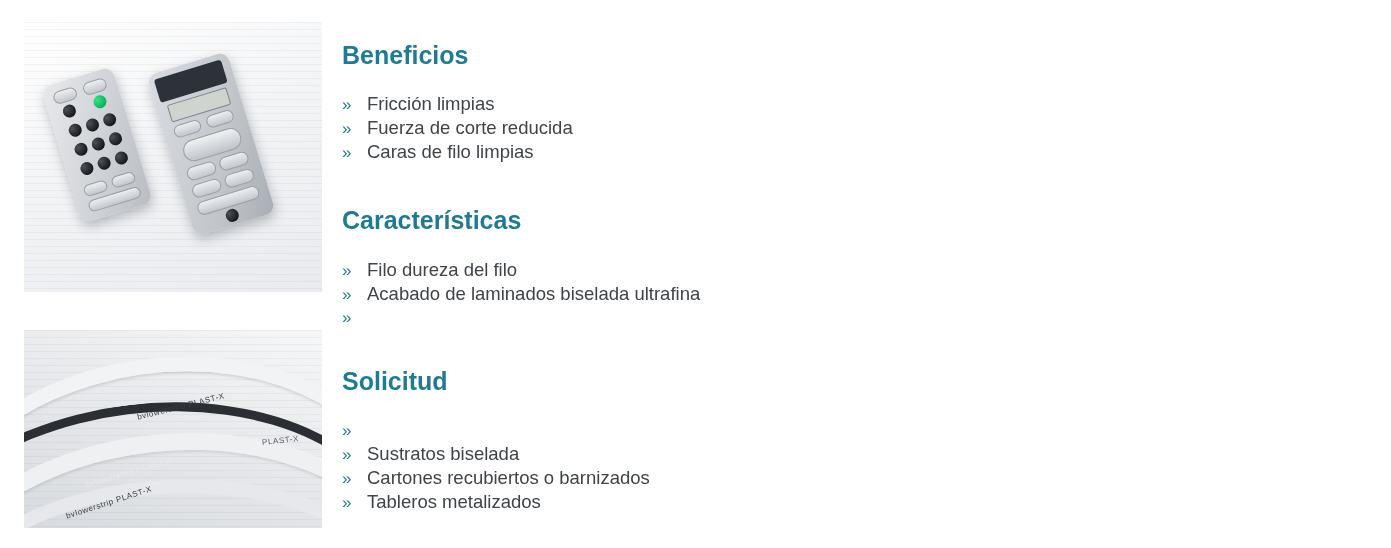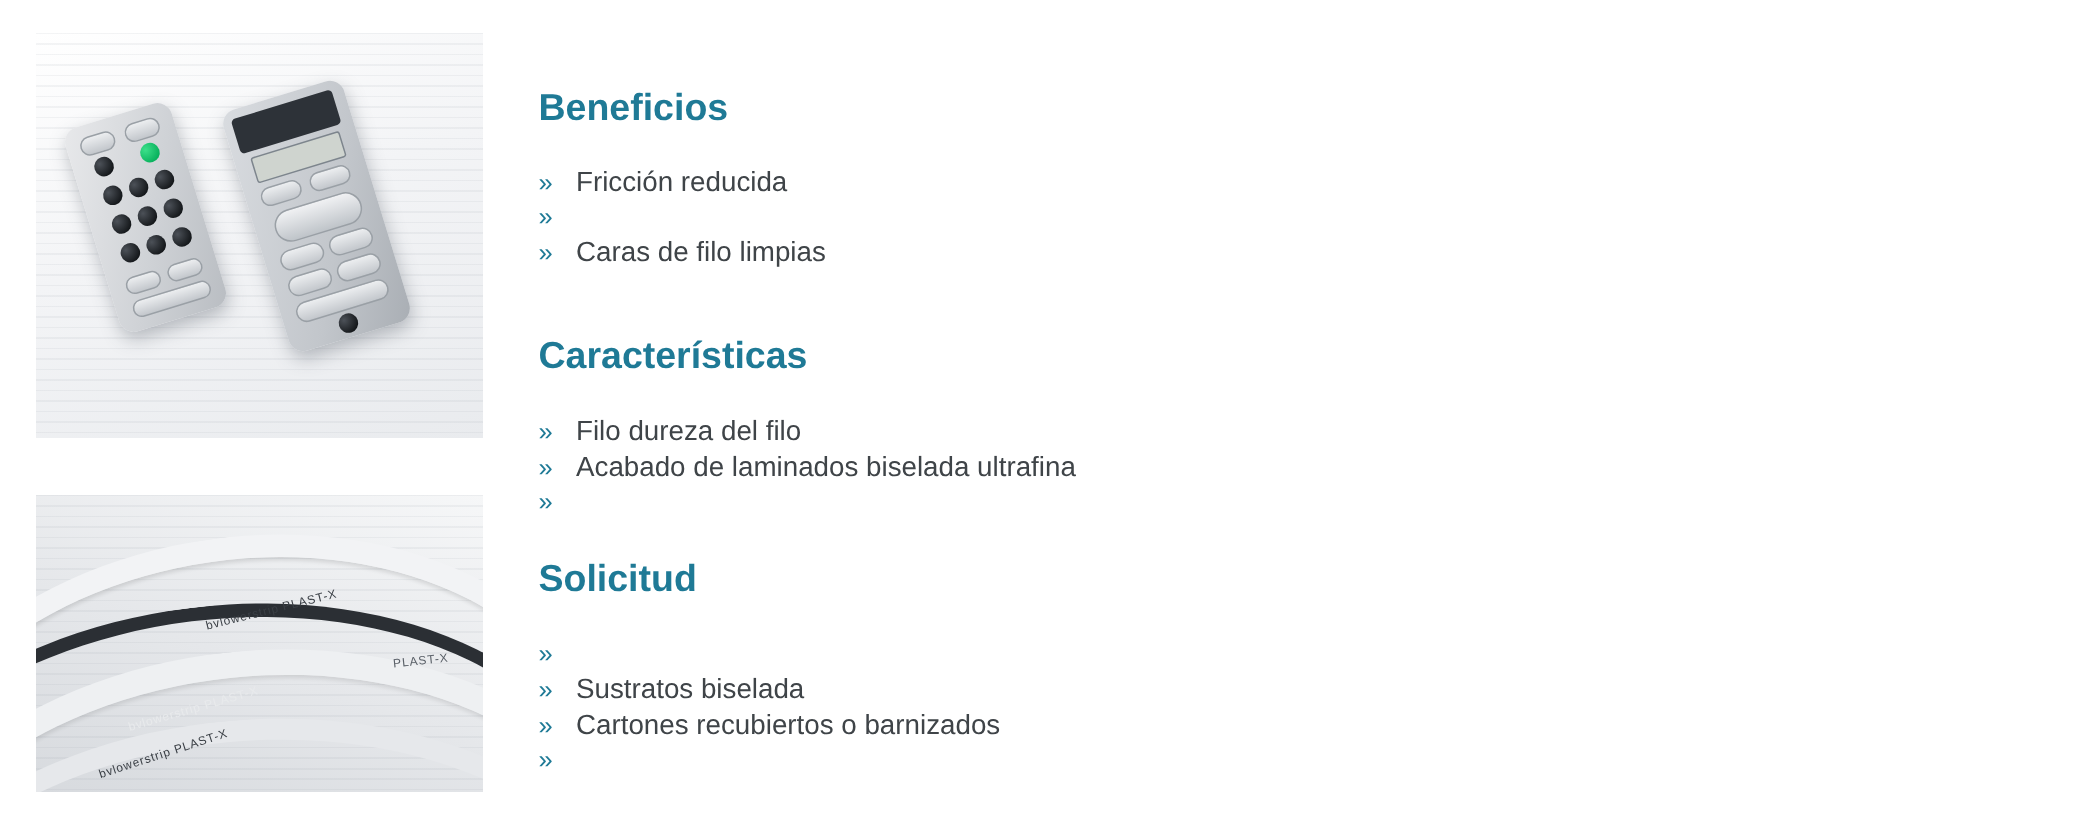--- a/index.html
+++ b/index.html
@@ -192,21 +192,21 @@
   .band-label.l4 { left: 40px;  top: 168px; transform: rotate(-18deg); }
 
   
   .content {
     position: absolute;
     left: 342px;
     top: 0;
     width: 1020px;
   }
 
-  .section { margin: 17px; }
+  .section { margin: 0; }
 
   .section-title {
     color: #1f7a96;
     font-size: 25px;
     font-weight: bold;
     line-height: 1.1;
     margin: 0;
     padding: 0;
   }
 
@@ -235,21 +235,21 @@
 
   .bullet-text {
     color: #3f4448;
   }
 
   
   #sec-benefits      { position: absolute; top: 42px;  left: 0; }
   #sec-benefits .bullet-list { margin-top: 22px; }
   #sec-features      { position: absolute; top: 207px; left: 0; }
   #sec-features .bullet-list { margin-top: 23px; }
-  #sec-application   { position: absolute; top: 356px; left: 0; }
+  #sec-application   { position: absolute; top: 368px; left: 0; }
   #sec-application .bullet-list { margin-top: 23px; }
 </style>
 </head>
 <body>
 
 <div class="page">
 
   <div class="media-col">
 
     <div class="photo photo-top">
@@ -302,24 +302,25 @@
     </div>
   </div>
 
   <div class="content">
 
     <div class="section" id="sec-benefits">
       <h2 class="section-title">Beneficios</h2>
       <ul class="bullet-list">
         <li class="bullet-item">
           <span class="bullet-mark">»</span>
-          <span class="bullet-text">Fricción reducida</span>
-        </li>
-        <li class="bullet-item">
-          <span class="bullet-mark">»</span>
+          <span class="bullet-text">Fricción limpias</span>
+        </li>
+        <li class="bullet-item">
+          <span class="bullet-mark">»</span>
+          <span class="bullet-text">Fuerza de corte reducida</span>
         </li>
         <li class="bullet-item">
           <span class="bullet-mark">»</span>
           <span class="bullet-text">Caras de filo limpias</span>
         </li>
       </ul>
     </div>
 
     <div class="section" id="sec-features">
       <h2 class="section-title">Características</h2>
@@ -347,18 +348,19 @@
         <li class="bullet-item">
           <span class="bullet-mark">»</span>
           <span class="bullet-text">Sustratos biselada</span>
         </li>
         <li class="bullet-item">
           <span class="bullet-mark">»</span>
           <span class="bullet-text">Cartones recubiertos o barnizados</span>
         </li>
         <li class="bullet-item">
           <span class="bullet-mark">»</span>
+          <span class="bullet-text">Tableros metalizados</span>
         </li>
       </ul>
     </div>
 
   </div>
 </div>
 
 </body></html>

